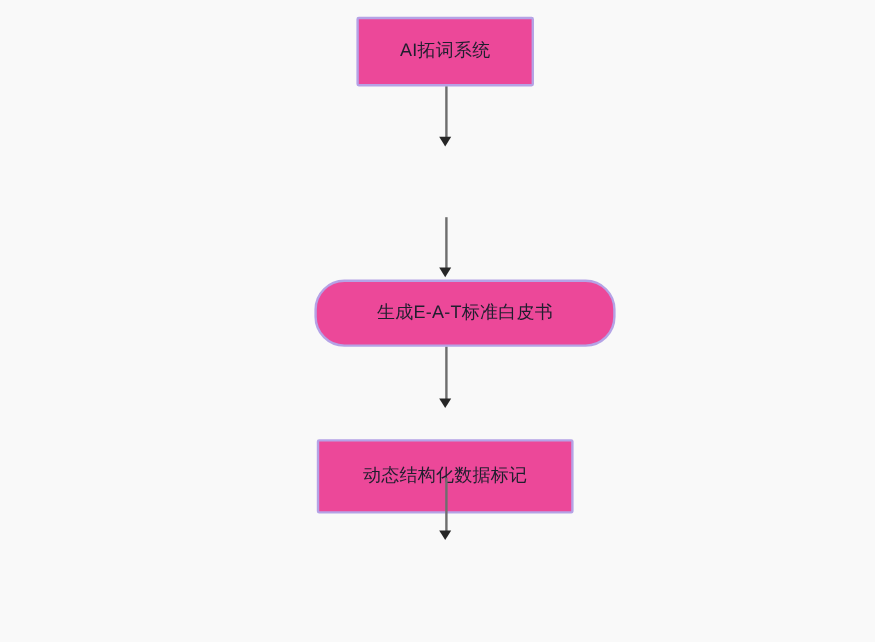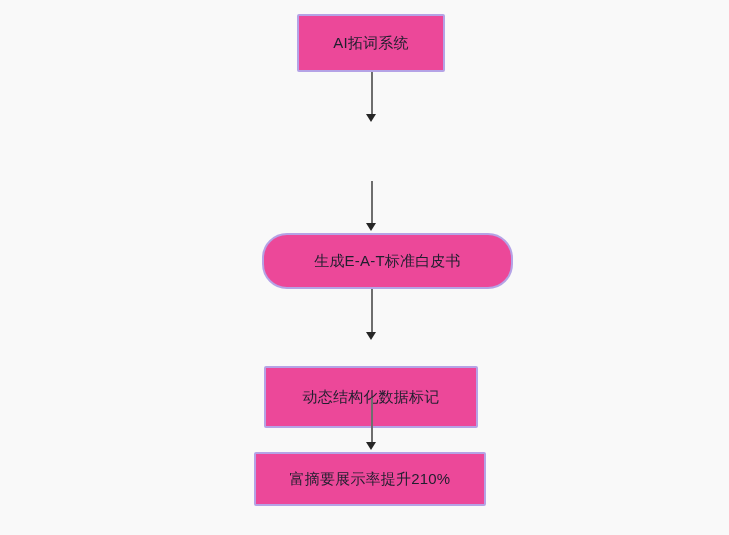--- a/index.html
+++ b/index.html
@@ -72,17 +72,14 @@
   <div class="edge" style="left:371px; top:289px; height:45px;"></div>
   <div class="arrowhead" style="left:366px; top:332px;"></div>
 
   <div class="node" style="left:264px; top:342px; width:214px; height:62px;margin-top:24px;">
     <span>动态结构化数据标记</span>
   </div>
 
   <div class="edge" style="left:371px; top:398px; height:46px;"></div>
   <div class="arrowhead" style="left:366px; top:442px;"></div>
 
-  <div class="node" style="left:254px; top:452px; width:232px; height:54px;">
-    <span>富摘要展示率提升210%</span>
-  </div>
 
 </div>
 
 </body></html>

